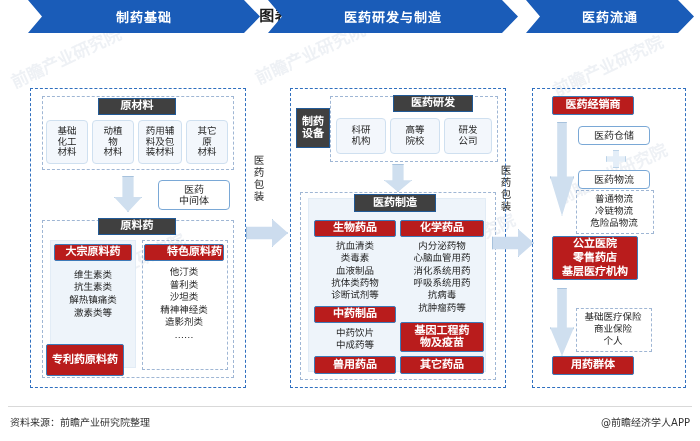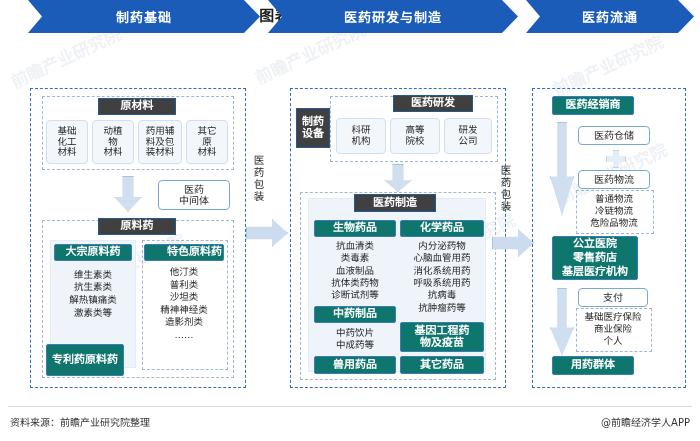--- a/index.html
+++ b/index.html
@@ -50,21 +50,21 @@
   
   .sub{position:absolute;border:1px dashed #9fb6d4;}
 
   
   .bx{
     position:absolute;box-sizing:border-box;
     display:flex;align-items:center;justify-content:center;
     text-align:center;line-height:1.12;
   }
   .bx-dark{background:#404040;color:#fff;font-weight:bold;font-size:11px;border:1px solid #225a96;}
-  .bx-mid {background:#0f766e;color:#fff;font-weight:bold;font-size:11px;border:1px solid #3d7ab8;border-radius:2px;}
+  .bx-mid {background:#b91c1c;color:#fff;font-weight:bold;font-size:11px;border:1px solid #3d7ab8;border-radius:2px;}
   .bx-lite{background:#f3f7fc;color:#1f1f1f;font-size:9.5px;border:1px solid #cfe0f0;border-radius:4px;}
   .bx-out {background:#ffffff;color:#1f1f1f;font-size:10px;border:1.2px solid #7aa8d6;border-radius:4px;}
   .bx-plain{background:transparent;color:#1f1f1f;font-size:9.5px;border:none;}
   .panel{position:absolute;background:#eef4fa;border:1px solid #e2ecf6;box-sizing:border-box;}
   .adown{
     position:absolute;background:#cfdfef;border:1px solid #a7c2dd;
     clip-path:polygon(30% 0,70% 0,70% 58%,100% 58%,50% 100%,0 58%,30% 58%);
   }
   .aright{
     position:absolute;background:#ccdcee;border:1px solid #a7c2dd;
@@ -209,21 +209,20 @@
   <div class="bx bx-plain" style="left:576px;top:191px;width:76px;height:40px;white-space:pre-line;line-height:1.28;">普通物流
 冷链物流
 危险品物流</div>
 
   <div class="bx bx-mid" style="left:552px;top:236px;width:86px;height:44px;white-space:pre-line;line-height:1.25;">公立医院
 零售药店
 基层医疗机构</div>
 
   <div class="adown" style="left:550px;top:288px;width:22px;height:66px;"></div>
 
-  <div class="bx bx-out" style="left:578px;top:288px;width:70px;height:19px;">支付</div>
   <div class="sub" style="left:576px;top:308px;width:74px;height:42px;"></div>
   <div class="bx bx-plain" style="left:576px;top:309px;width:74px;height:40px;white-space:pre-line;line-height:1.28;">基础医疗保险
 商业保险
 个人</div>
 
   <div class="bx bx-mid" style="left:552px;top:356px;width:82px;height:19px;">用药群体</div>
 
   <div class="ftr-line"></div>
   <div class="src">资料来源：前瞻产业研究院整理</div>
   <div class="brand">@前瞻经济学人APP</div>

